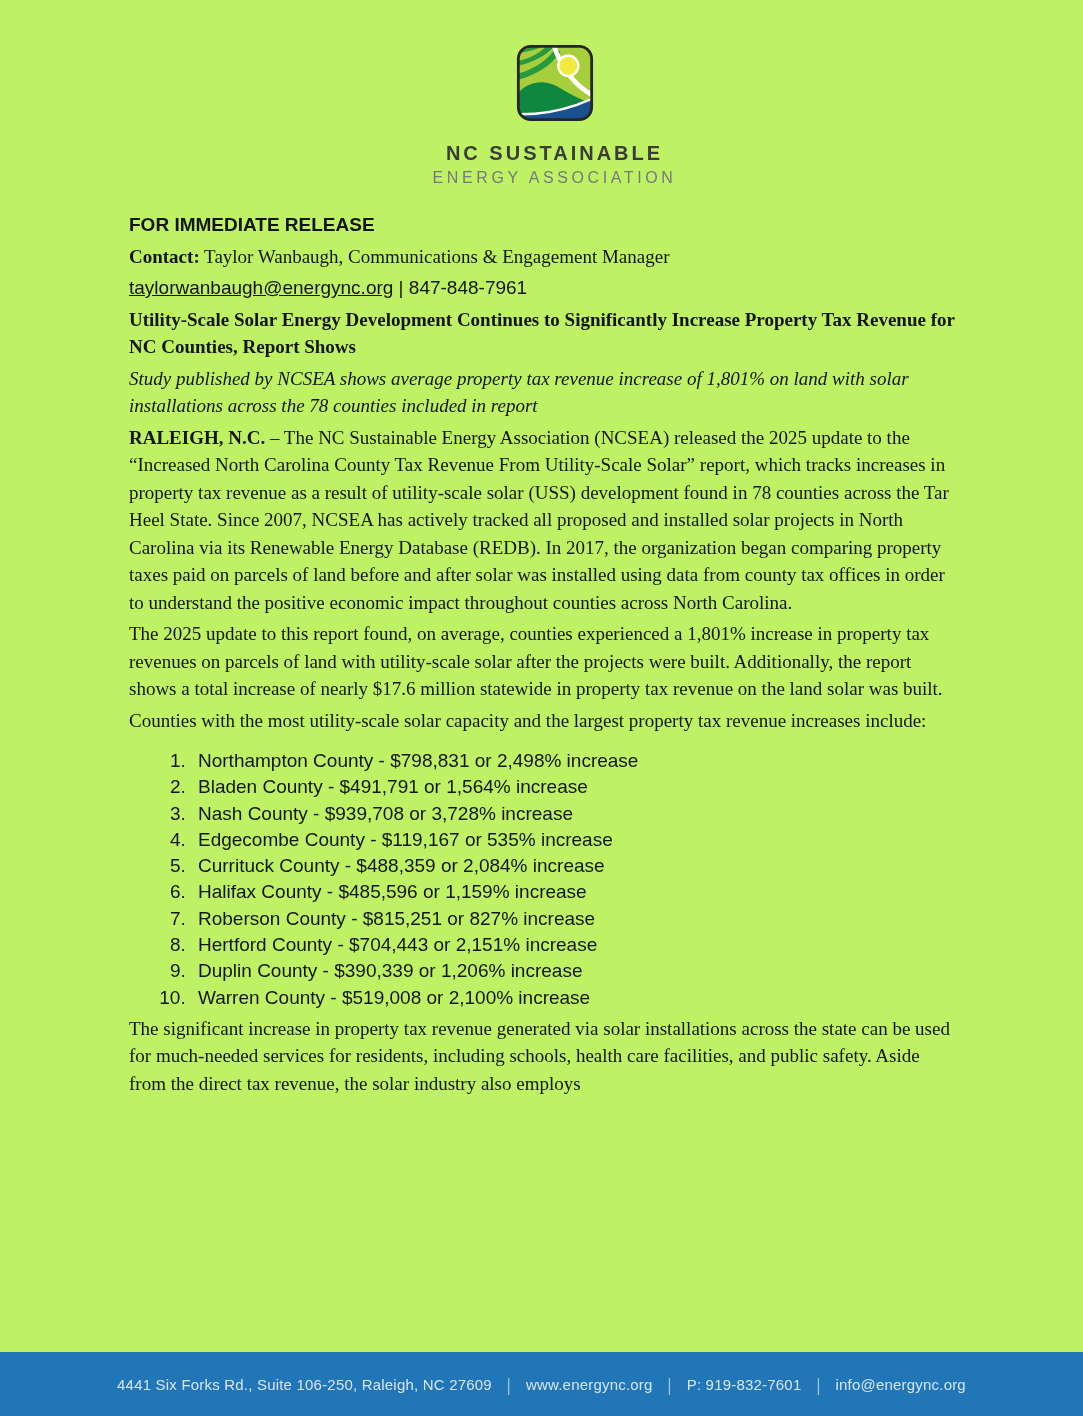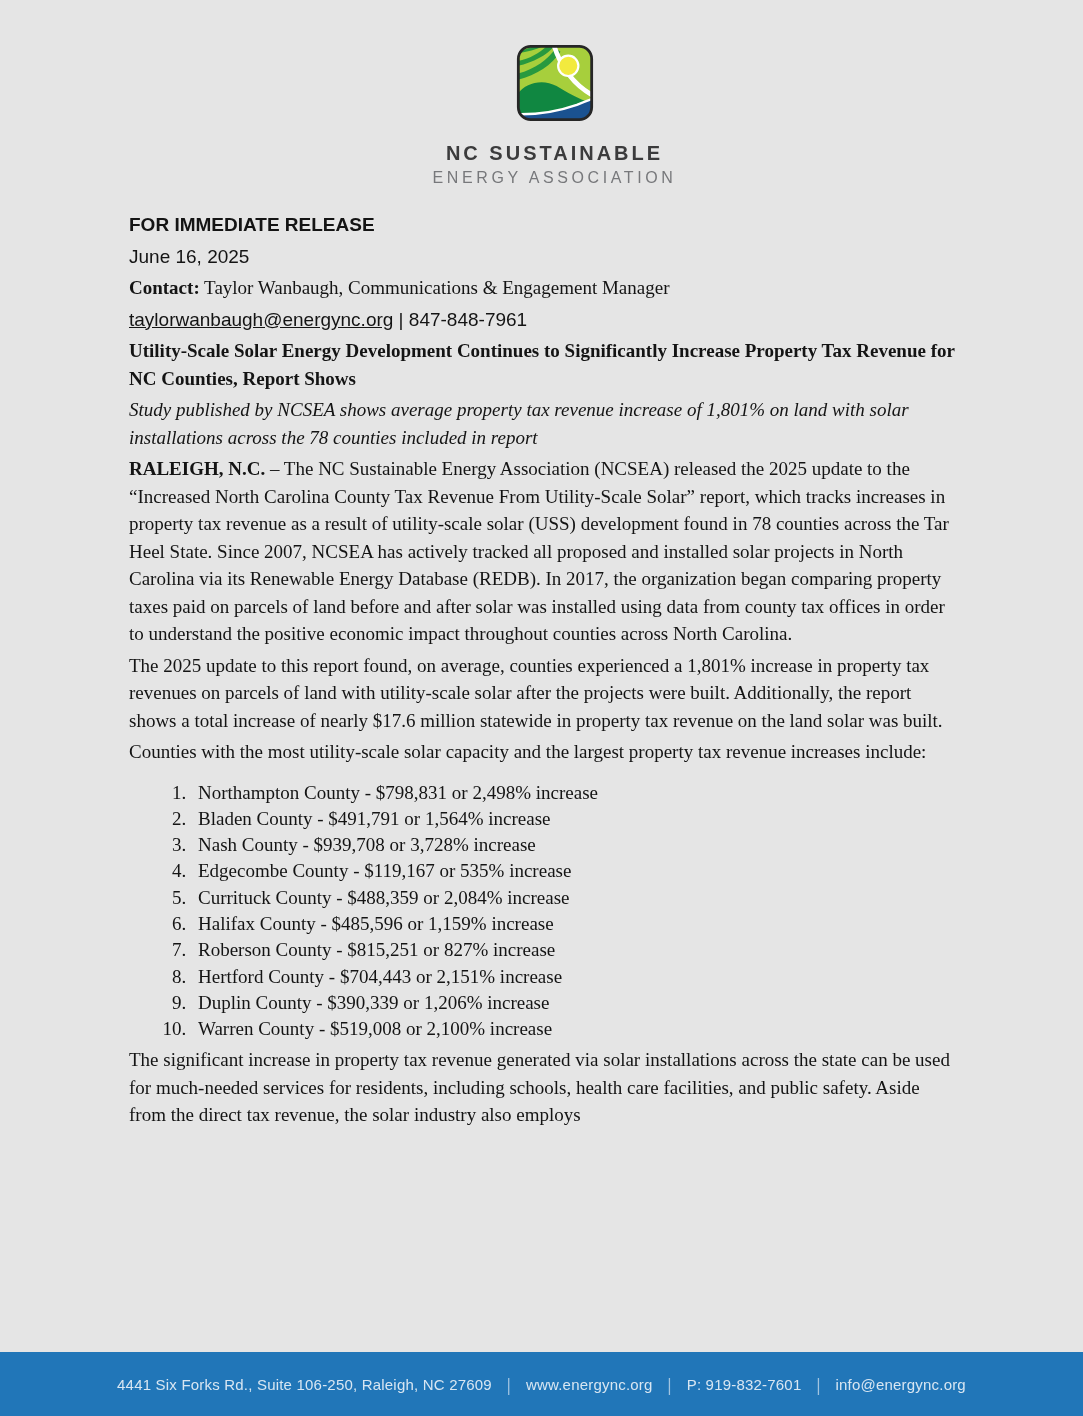--- a/index.html
+++ b/index.html
@@ -7,21 +7,21 @@
   body {
     font-family:"Liberation Sans", sans-serif;
     color:#141414;
     -webkit-font-smoothing:antialiased;
   }
   .page {
     position:relative;
     width:1083px;
     height:1416px;
     margin:0 auto;
-    background:#e5e5e5;
+    background:#bef264;
     overflow:hidden;
   }
   
   .logo-block {
     padding-top:44px;
     text-align:center;
   }
   .logo-inner { display:inline-block; transform:translateX(13px); }
   .logo-svg { width:78px; height:78px; display:block; margin:0 auto 20px auto; }
   .org-name {
@@ -46,21 +46,20 @@
   .content p { margin:4px; }
   .mt { margin-top:24px;font-family:Liberation Serif, serif; }
   b, strong { font-weight:bold; }
   .headline { font-weight:bold; }
   .subhead { font-style:italic; }
   .link { text-decoration:underline; color:#141414; cursor:pointer; }
   ol.county-list {
     margin-top:14px;
     padding-left:66px;
     line-height:26.3px;
-    font-family:Liberation Serif, serif;
   }
   ol.county-list li { padding-left:7px; }
   
   .footer {
     position:absolute;
     left:0; bottom:0;
     width:100%;
     height:64px;
     background:var(--footer-bg, #2176b8);
     color:var(--footer-text, #d8e6f2);
@@ -109,21 +108,20 @@
         </g>
         <rect x="3" y="3" width="94" height="94" rx="16" fill="none" stroke="#262626" stroke-width="3.6"></rect>
       </svg>
       <div class="org-name">NC SUSTAINABLE</div>
       <div class="org-sub">ENERGY ASSOCIATION</div>
     </div>
   </header>
 
   <main class="content">
     <p><strong>FOR IMMEDIATE RELEASE</strong></p>
-    <p>June 16, 2025</p>
 
     <p class="mt"><strong>Contact:</strong><span> Taylor Wanbaugh, Communications &amp; Engagement Manager</span></p>
     <p><span class="link">taylorwanbaugh@energync.org</span><span> | 847-848-7961</span></p>
 
     <p class="headline mt">Utility-Scale Solar Energy Development Continues to Significantly Increase Property Tax Revenue for NC Counties, Report Shows</p>
 
     <p class="subhead mt">Study published by NCSEA shows average property tax revenue increase of 1,801% on land with solar installations across the 78 counties included in report</p>
 
     <p class="mt"><strong>RALEIGH, N.C.</strong><span> – The NC Sustainable Energy Association (NCSEA) released the 2025 update to the “Increased North Carolina County Tax Revenue From Utility-Scale Solar” report, which tracks increases in property tax revenue as a result of utility-scale solar (USS) development found in 78 counties across the Tar Heel State. Since 2007, NCSEA has actively tracked all proposed and installed solar projects in North Carolina via its Renewable Energy Database (REDB). In 2017, the organization began comparing property taxes paid on parcels of land before and after solar was installed using data from county tax offices in order to understand the positive economic impact throughout counties across North Carolina.</span></p>
 

